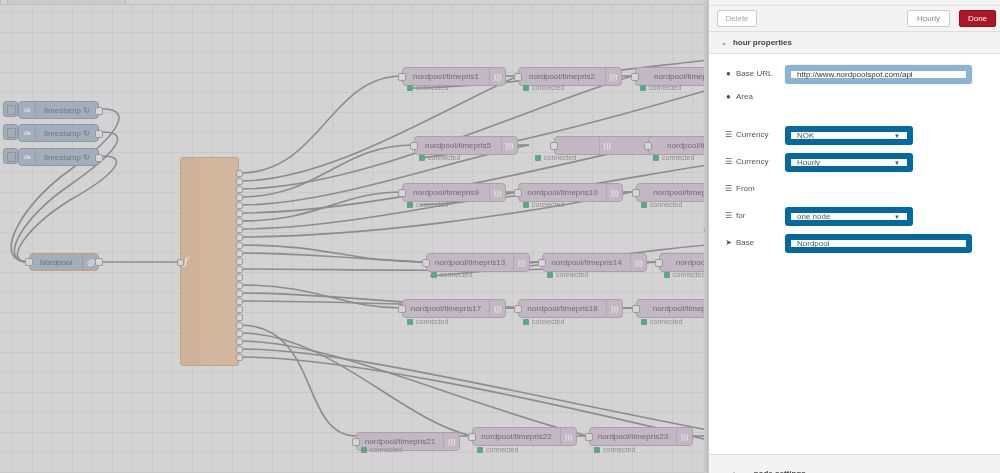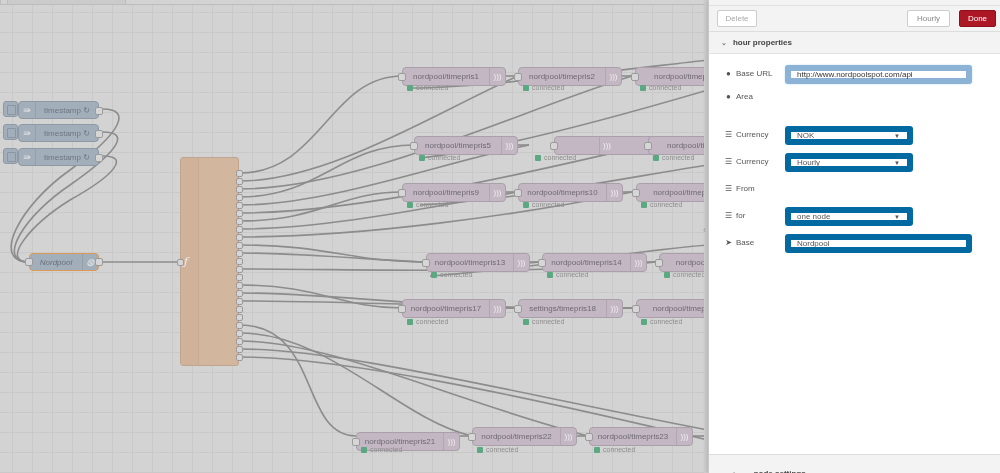--- a/index.html
+++ b/index.html
@@ -340,21 +340,21 @@
     <span class="port in"></span>
     <span class="lbl">nordpool/timepris17</span>
     <span class="icon-r">)))</span>
   </div>
   <div class="status" style="left:407px;top:318px;">
       <span class="dot"></span>
       <span>connected</span>
     </div>
   <div class="node" style="left:518px;top:299px;width:105px;">
     <span class="port in"></span>
-    <span class="lbl">settings/timepris18</span>
+    <span class="lbl">nordpool/timepris18</span>
     <span class="icon-r">)))</span>
   </div>
   <div class="status" style="left:523px;top:318px;">
       <span class="dot"></span>
       <span>connected</span>
     </div>
   <div class="node" style="left:636px;top:299px;width:104px;">
     <span class="port in"></span>
     <span class="lbl">nordpool/timepris19</span>
   </div>

